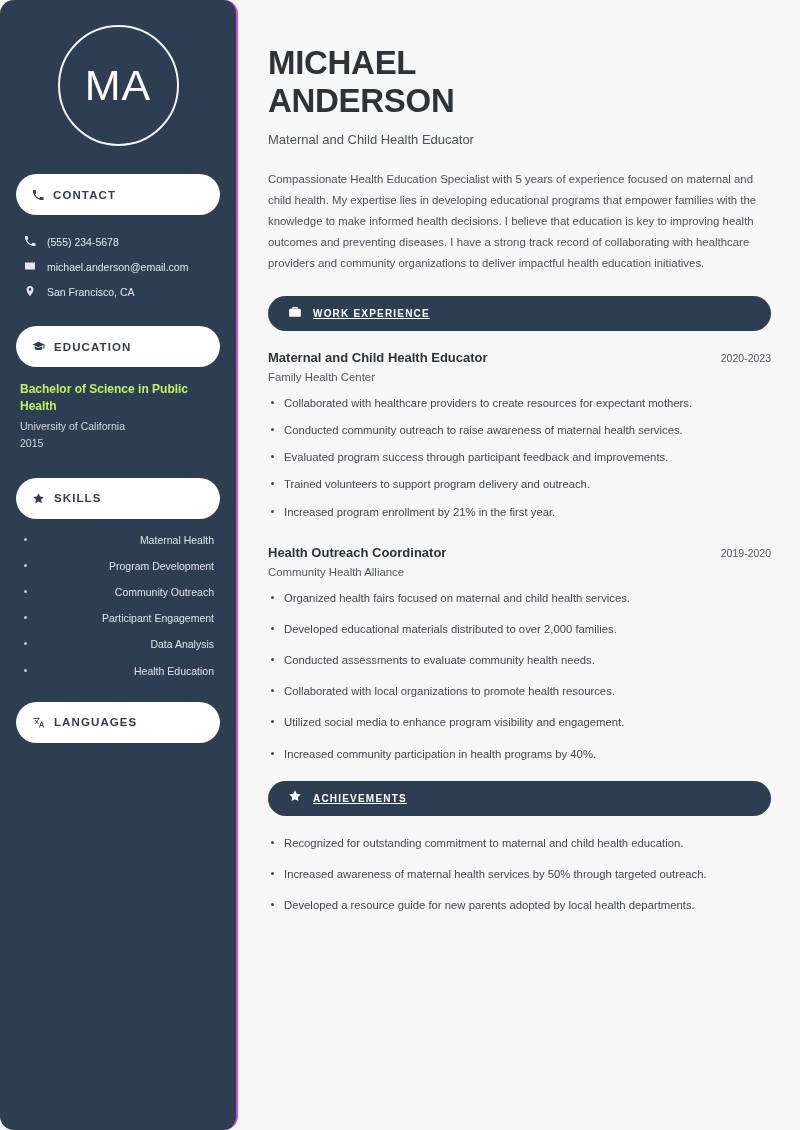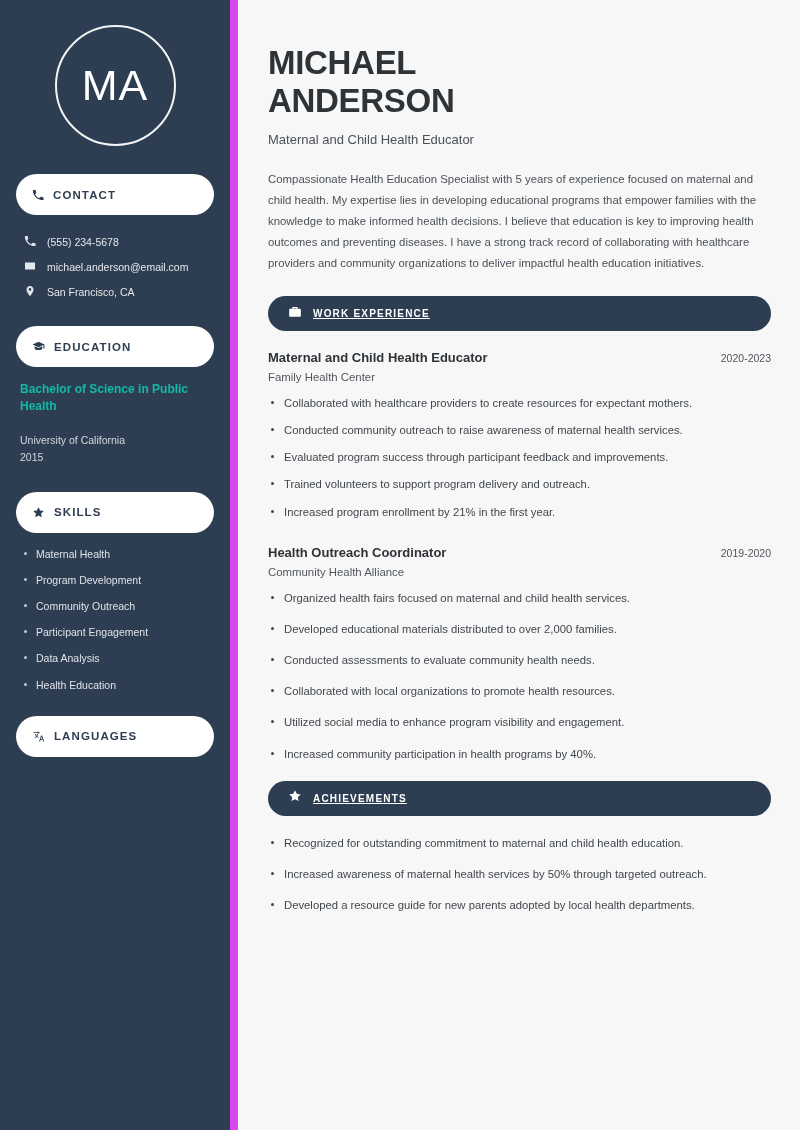--- a/index.html
+++ b/index.html
@@ -14,23 +14,24 @@
     display: flex;
     background: #f7f7f7;
     overflow: hidden;
   }
 
   
   .sidebar {
     width: 238px;
     flex: 0 0 238px;
     background: #2d3e52;
-    border-right: 8px solid #d946ef;
+    border-right: 2px solid #d946ef;
     padding: 0 16px;
     color: #ffffff;
+    border-radius: 14px;
   }
   .avatar-wrap {
     display: flex; justify-content: center;
     margin-top: 25px; margin-bottom: 28px;
   }
   .avatar {
     width: 121px; height: 121px;
     border: 2px solid #f2f4f6;
     border-radius: 50%;
     display: flex; align-items: center; justify-content: center;
@@ -64,38 +65,38 @@
     padding: 0 8px;
     height: 25px;
   }
   .contact-row .ctext {
     color: #e4e7ea;
     font-size: 10.5px;
   }
 
   .edu-block { padding: 0 4px; margin-bottom: 26px; }
   .edu-degree {
-    color: #14b8a6;
+    color: #bef264;
     font-size: 12px;
     font-weight: bold;
     line-height: 1.42;
-    margin-bottom: 17px;
+    margin-bottom: 3px;
   }
   .edu-school {
     color: #d3d8dd;
     font-size: 10.5px;
     line-height: 1.6;
   }
   .edu-year {
     color: #d3d8dd;
     font-size: 10.5px;
     line-height: 1.6;
   }
 
-  .side-list { list-style: none; padding: 0 6px; margin-bottom: 24px; }
+  .side-list { list-style: none; padding: 0 6px; margin-bottom: 24px; text-align: right; }
   .side-list li {
     position: relative;
     padding-left: 14px;
     color: #dfe3e7;
     font-size: 10.5px;
     line-height: 1.35;
     margin-bottom: 12px;
   }
   .side-list li:before {
     content: "";

